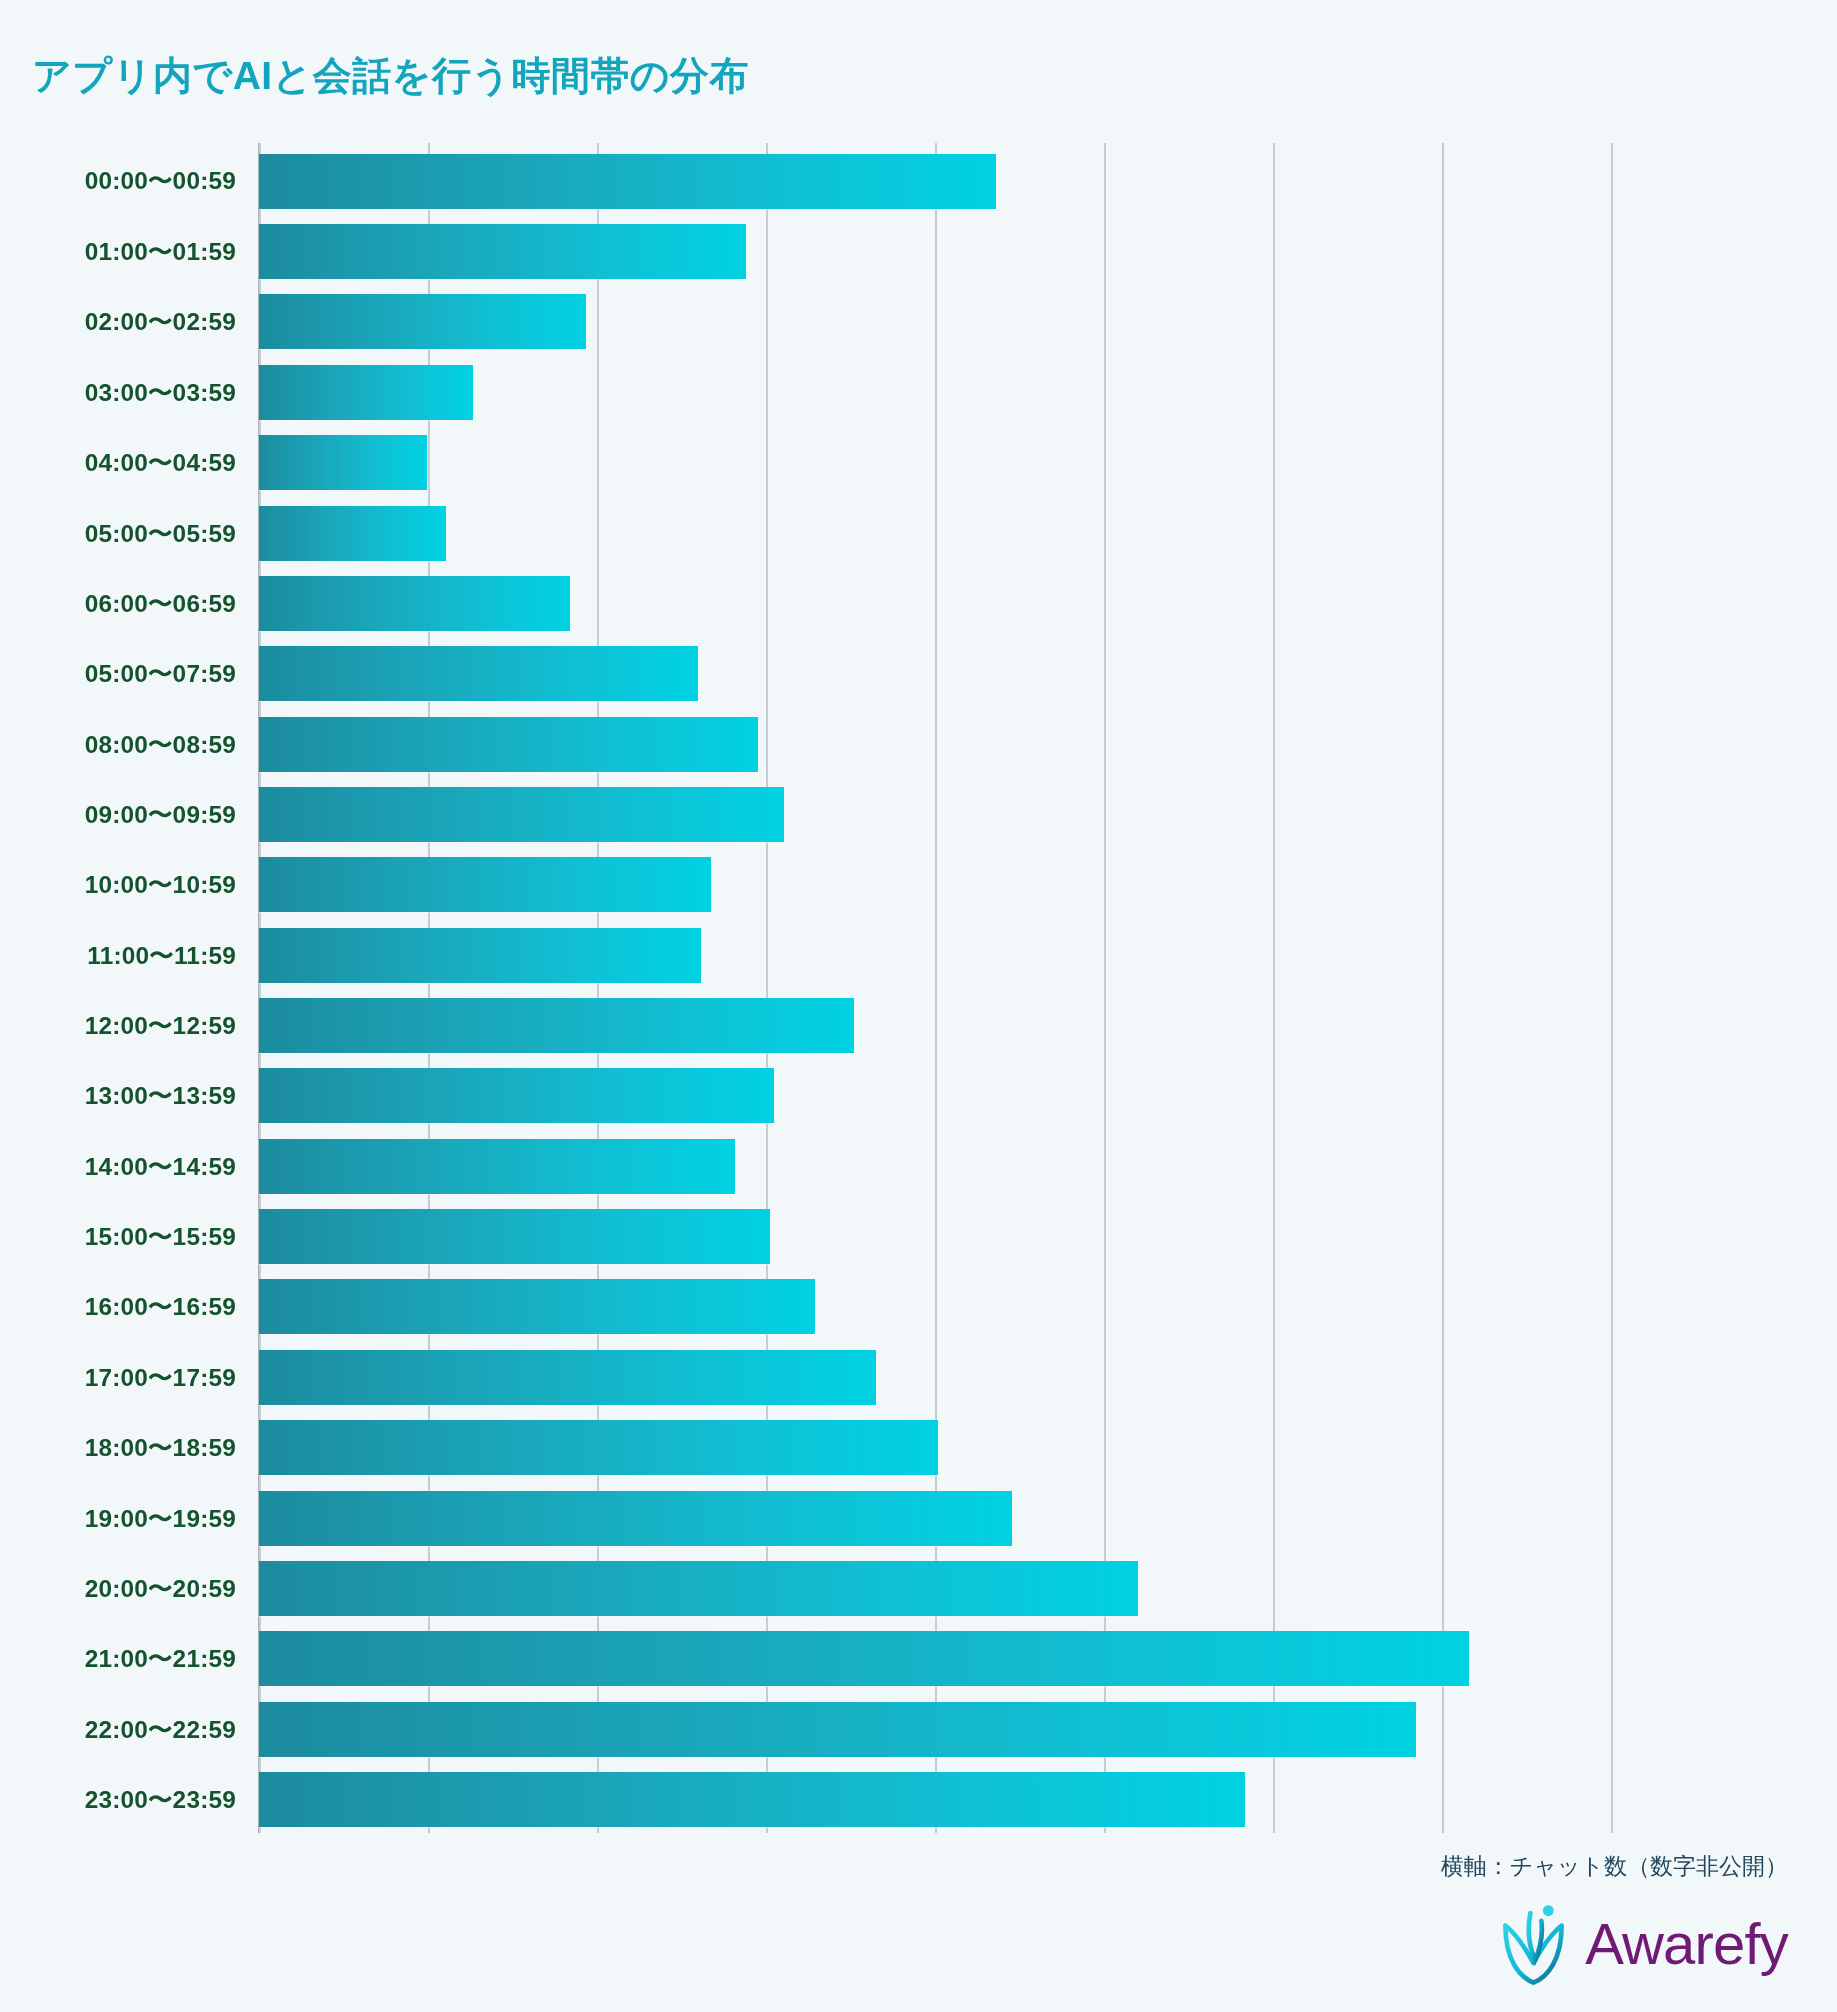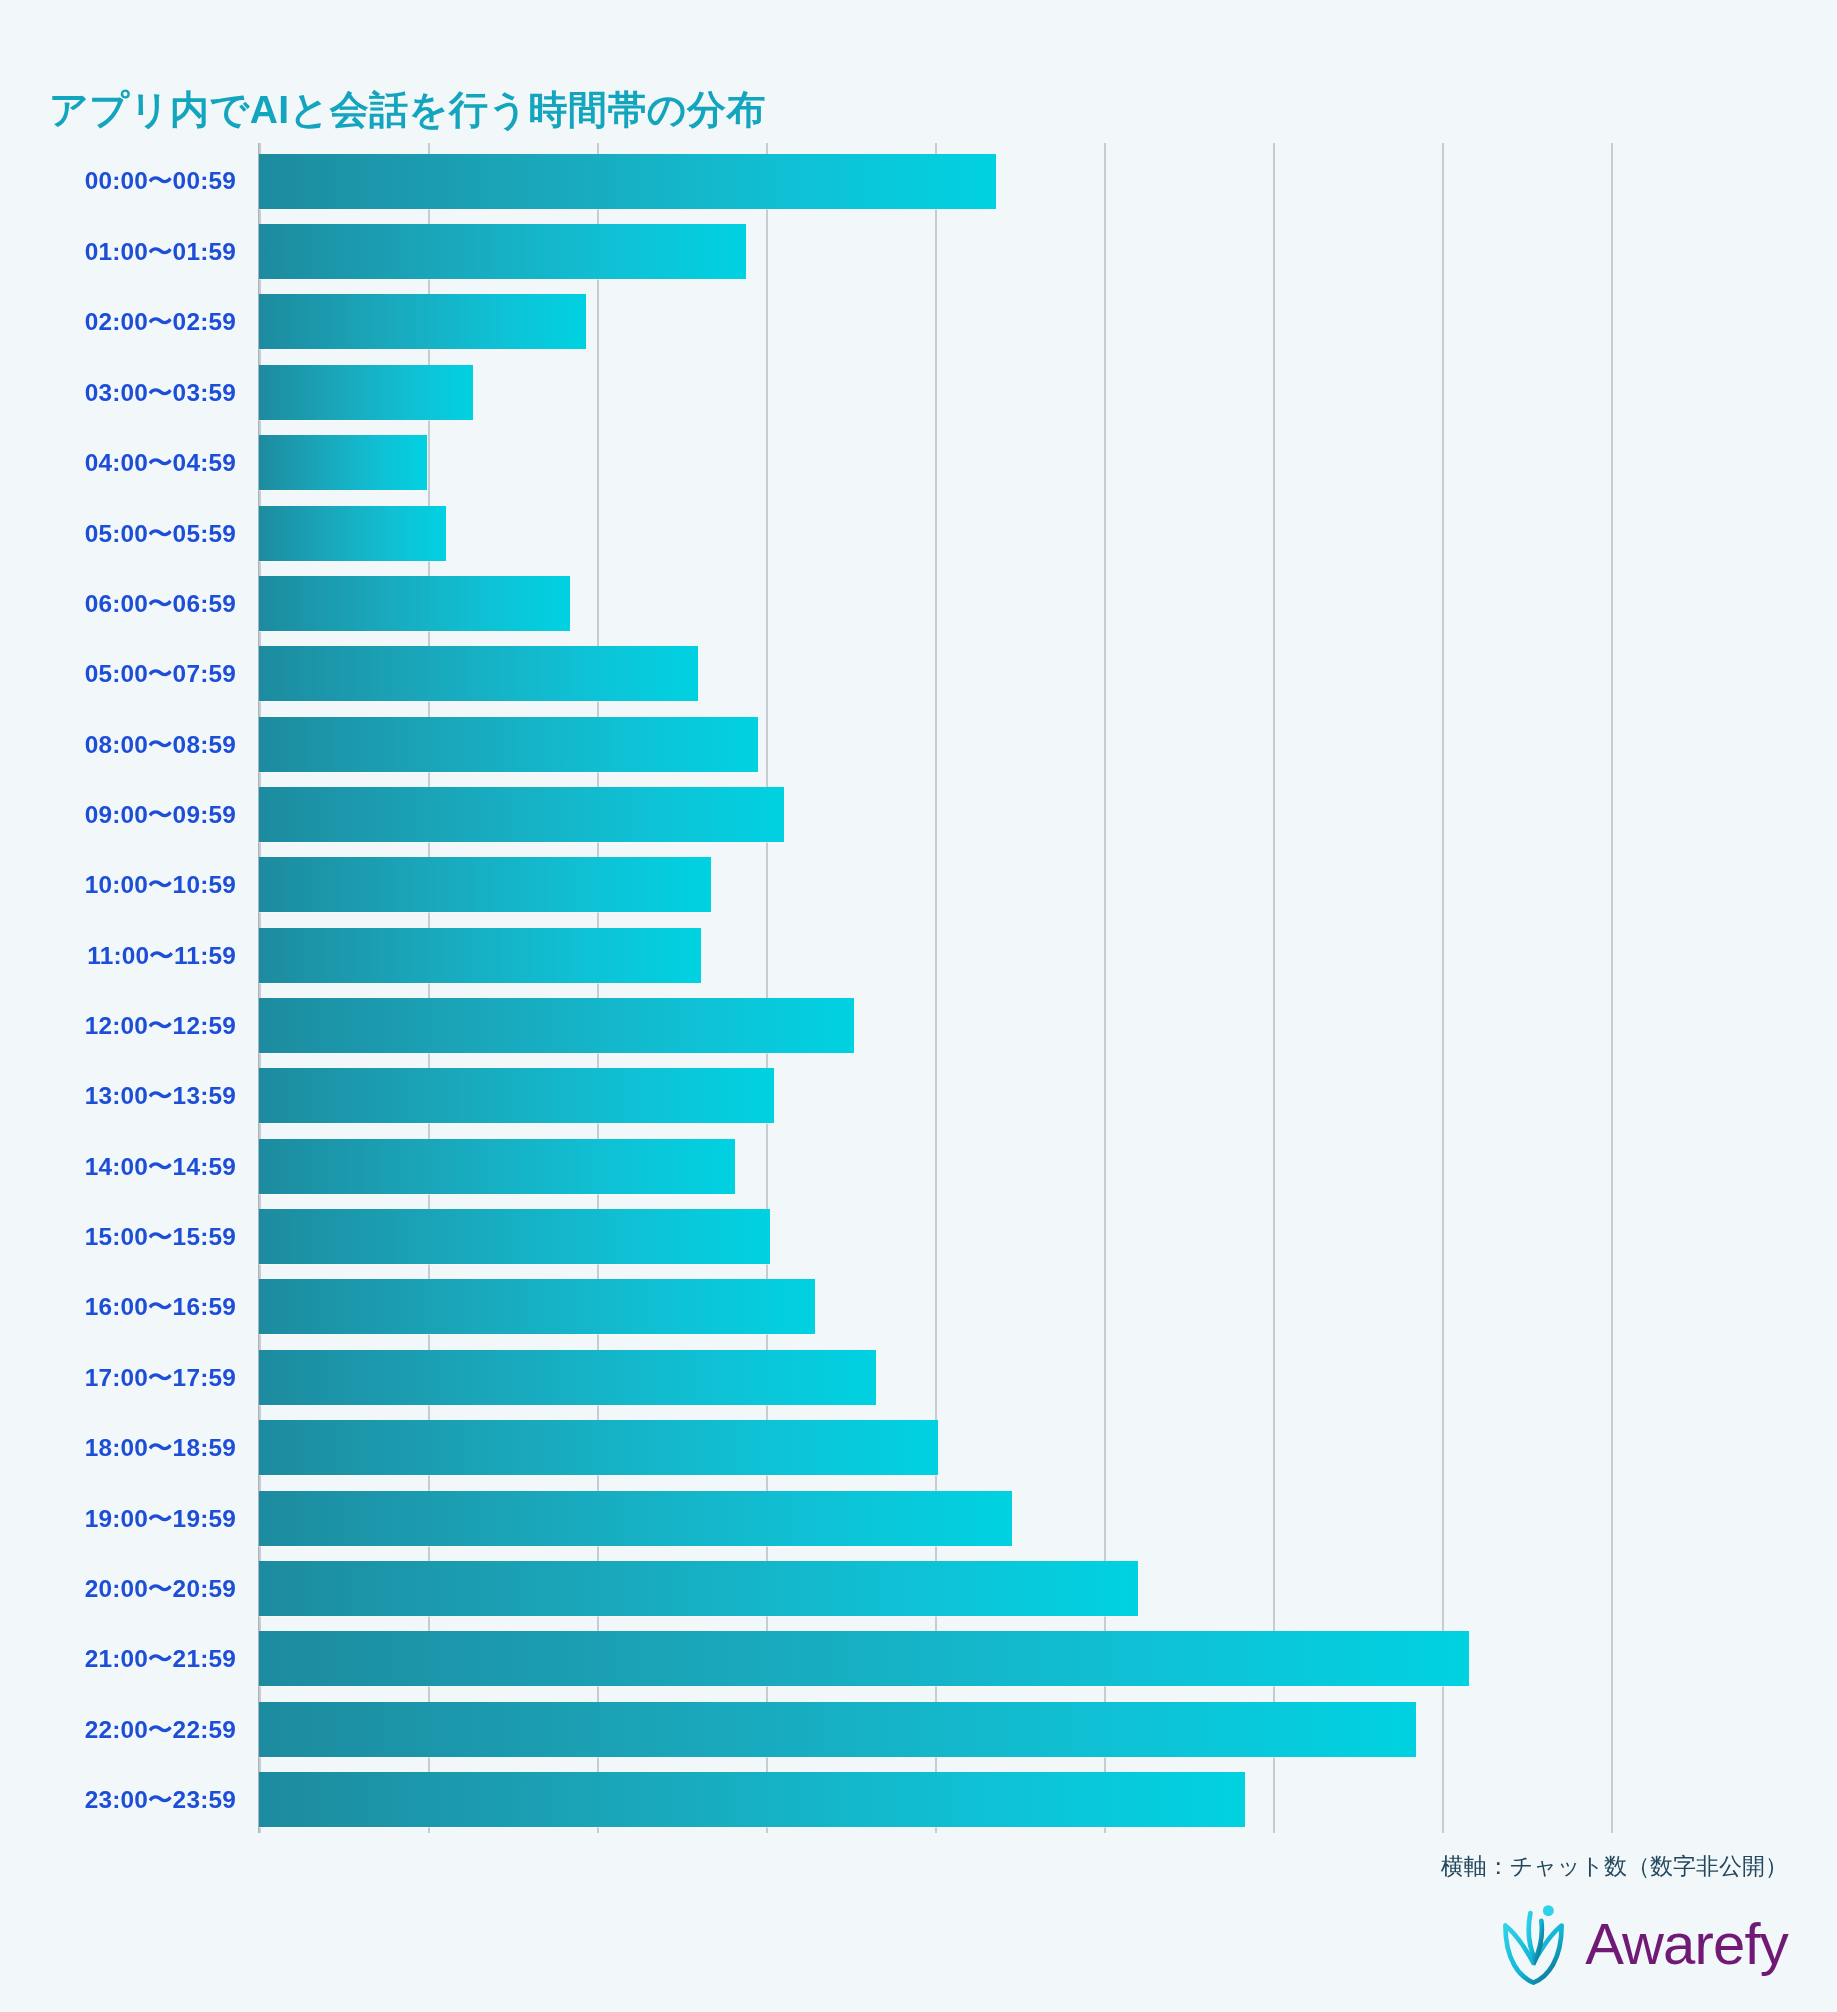--- a/index.html
+++ b/index.html
@@ -17,28 +17,27 @@
 
   #page {
     position: absolute;
     inset: 0;
     background: #f2f7fa;
   }
 
   
   #chart-title {
     position: absolute;
-    left: 49px;
+    left: 32px;
     top: 49px;
     font-size: 39px;
     font-weight: 700;
     color: #13a5bd;
     letter-spacing: 0.4px;
     white-space: nowrap;
-    margin-top: 34px;
   }
 
   
   #plot-area {
     position: absolute;
     left: 0px;
     top: 143px;
     width: 1837px;
     height: 1690px;
   }
@@ -84,21 +83,21 @@
     display: flex;
     align-items: center;
   }
   .row-label {
     position: absolute;
     left: 0px;
     width: 236px;
     text-align: right;
     font-size: 24.4px;
     font-weight: 700;
-    color: #1d4ed8;
+    color: #14532d;
     white-space: nowrap;
     letter-spacing: 0.2px;
   }
   .bar-track {
     position: absolute;
     left: 259px;
     width: 1352px;
     height: 100%;
   }
   .bar {

